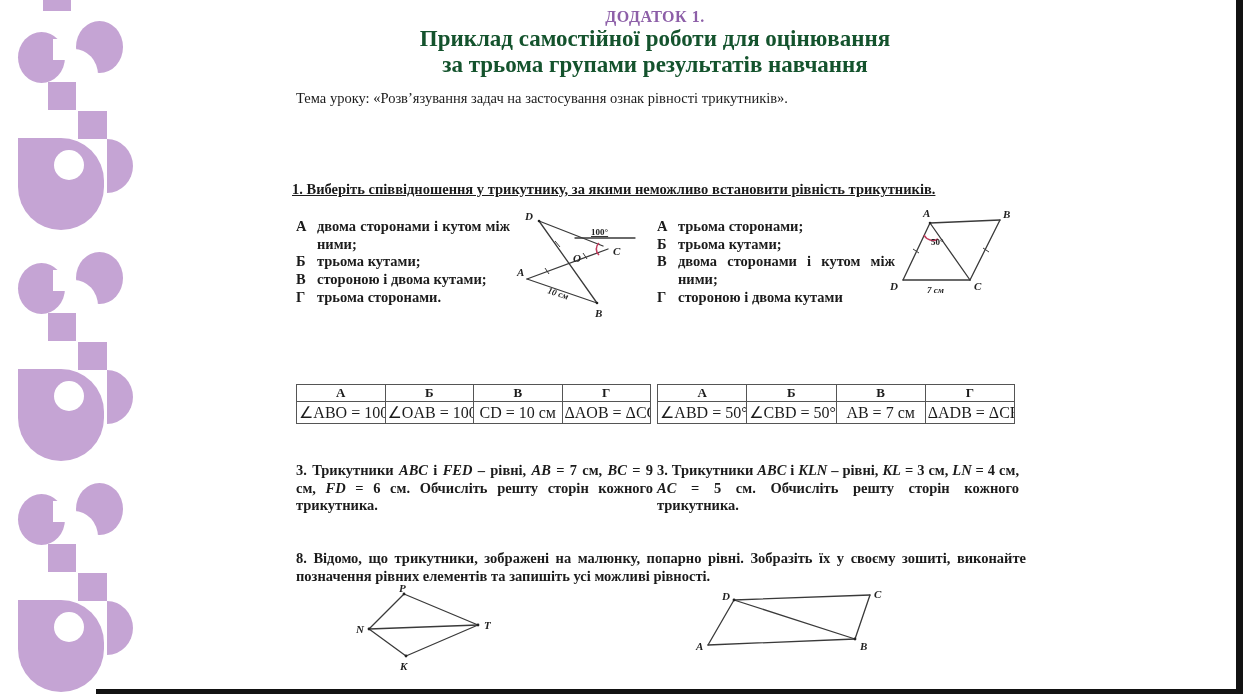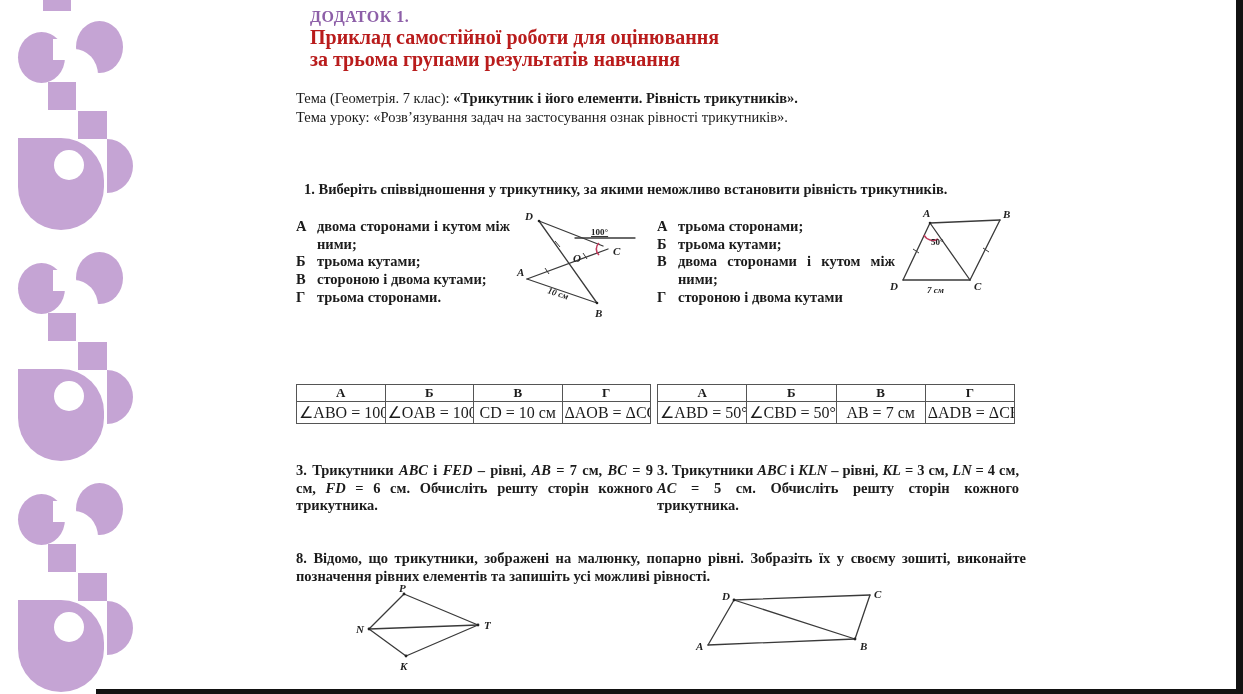--- a/index.html
+++ b/index.html
@@ -21,23 +21,23 @@
   .m-half{left:89px;top:114px;width:26px;height:54px;border-radius:0 100% 100% 0 / 0 50% 50% 0;}
   .m-blob{left:0;top:113px;width:86px;height:92px;border-radius:0 46px 46px 46px;}
   .m-blob::after{content:"";position:absolute;left:36px;top:12px;width:30px;height:30px;background:#fff;border-radius:50%;}
   .deco-top-sq{left:43px;top:-14px;width:28px;height:25px;}
 
   
   .bar-right{right:0;top:0;width:7px;height:694px;background:#121212;}
   .bar-bottom{left:96px;bottom:0;width:1147px;height:5px;background:#121212;}
 
   
-  .titles{left:310px;top:8px;width:690px;font-weight:bold;}
+  .titles{left:310px;top:8px;width:690px;text-align:center;font-weight:bold;}
   .title-1{font-size:16px;color:#8d5fa8;letter-spacing:.5px;}
-  .title-2{font-size:20px;color:#b91c1c;line-height:1.12;}
+  .title-2{font-size:23px;color:#14532d;line-height:1.12;}
   .theme{left:296px;top:89px;width:730px;font-size:14.5px;line-height:1.28;}
   .variant-h{top:147px;text-align:center;font-weight:bold;font-size:15px;}
   .q-text{font-weight:bold;font-size:14.5px;line-height:1.22;text-align:justify;}
   .opts{font-size:14.5px;line-height:1.22;}
   .opt{position:relative;padding-left:21px;text-align:justify;font-weight:bold;}
   .opt-letter{position:absolute;left:0;top:0;font-weight:bold;}
   .seg-n{font-weight:normal;font-style:normal;}
   .seg-b{font-weight:bold;}
   .seg-bi{font-weight:bold;font-style:italic;}
 
@@ -88,26 +88,25 @@
     </div>
   </div>
 
   <div class="abs titles">
     <div class="title-1">ДОДАТОК 1.</div>
     <div class="title-2">Приклад самостійної роботи для оцінювання</div>
     <div class="title-2">за трьома групами результатів навчання</div>
   </div>
 
   <div class="abs theme">
-    <div><span class="seg-n">Тема  (Геометрія. 7 клас): </span><span class="seg-b">«Трикутник і його елементи. Рівність трикутників».</span></div>
     <div>Тема уроку: «Розв’язування задач на застосування ознак рівності трикутників».</div>
   </div>
 
 
-  <div class="abs q-text" style="left:304px;top:181px;width:724px;">1. Виберіть співвідношення у трикутнику, за якими неможливо встановити рівність трикутників.</div>
+  <div class="abs q-text" style="left:292px;top:181px;width:724px;text-decoration:underline;">1. Виберіть співвідношення у трикутнику, за якими неможливо встановити рівність трикутників.</div>
 
   <div class="abs opts" style="left:296px;top:218px;width:214px;">
     <div class="opt"><span class="opt-letter">А</span><span>двома сторонами і кутом між ними;</span></div>
     <div class="opt"><span class="opt-letter">Б</span><span>трьома кутами;</span></div>
     <div class="opt"><span class="opt-letter">В</span><span>стороною і двома кутами;</span></div>
     <div class="opt"><span class="opt-letter">Г</span><span>трьома сторонами.</span></div>
   </div>
 
   <svg class="abs" style="left:515px;top:207px;" width="128" height="118" viewBox="0 0 128 118">
     <line class="fline" x1="24" y1="14" x2="82" y2="96"></line>

